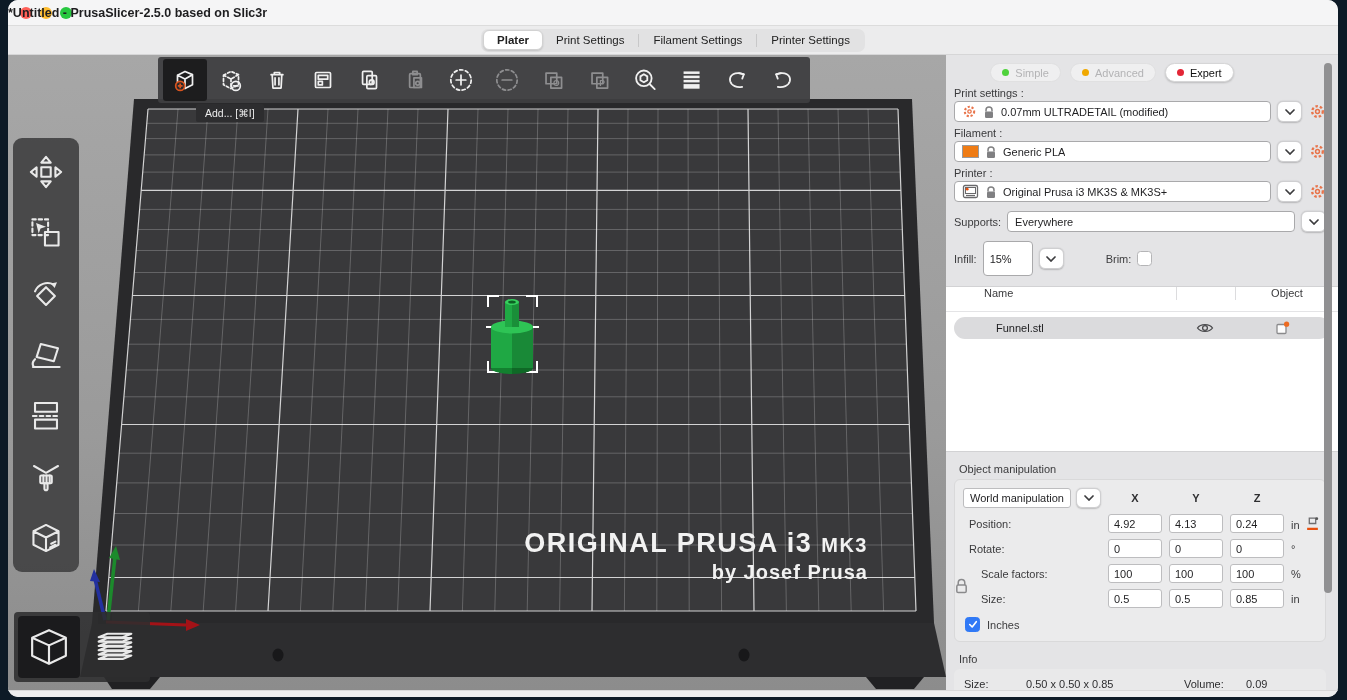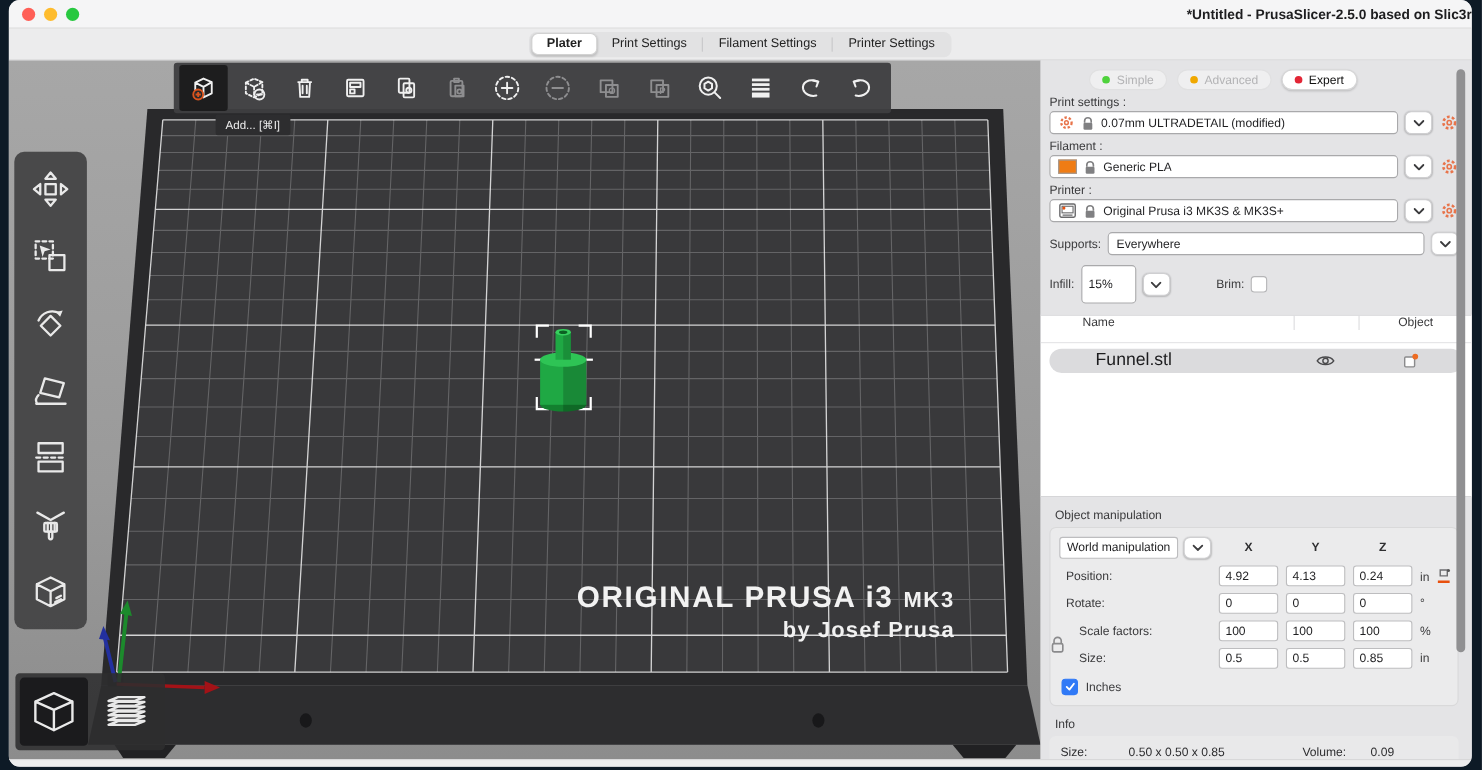--- a/index.html
+++ b/index.html
@@ -3,21 +3,21 @@
 <meta charset="utf-8">
 <style>
   *{box-sizing:border-box;margin:0;padding:0}
   html,body{width:1347px;height:700px;overflow:hidden;background:#0d1a26;font-family:"Liberation Sans",sans-serif}
   .window{position:absolute;left:8px;top:0;width:1330px;height:697px;border-radius:10px;overflow:hidden;background:#e4e4e6;display:flex;flex-direction:column}
   
   .titlebar{height:26px;background:#f5f5f6;border-bottom:1px solid #dcdcdc;display:flex;align-items:center;position:relative;flex:none}
   .traffic{display:flex;gap:8px;margin-left:12px}
   .tl{width:12px;height:12px;border-radius:50%}
   .tl.red{background:#ff5f57}.tl.yellow{background:#febc2e}.tl.green{background:#28c840}
-  .title{position:absolute;left:0;right:0;text-align:right;font-size:12.5px;font-weight:bold;color:#1d1d1f}
+  .title{position:absolute;left:0;right:0;text-align:left;font-size:12.5px;font-weight:bold;color:#1d1d1f}
   
   .tabrow{height:29px;background:#ececed;border-bottom:1px solid #d6d6d7;display:flex;align-items:center;justify-content:center;flex:none}
   .seg{display:flex;align-items:center;background:#e2e2e3;border-radius:7px;padding:1px 2px;height:23px}
   .seg-item{font-size:11.5px;color:#222;padding:3px 13px;border-radius:6px;white-space:nowrap;cursor:default}
   .seg-item.active{background:#fff;border:0.5px solid #d2d2d2;box-shadow:0 1px 2px rgba(0,0,0,.15);font-weight:bold}
   .seg-sep{width:1px;height:13px;background:#c8c8c9;margin:0 1px}
   
   .content{flex:1;display:flex;min-height:0}
   .viewport{position:relative;width:938px;flex:none;background:linear-gradient(180deg,#a7a7a7 0%,#9a9a9a 60%,#8c8c8c 100%);overflow:hidden}
   .viewport svg.scene{position:absolute;left:0;top:0}
@@ -53,21 +53,21 @@
   .cb{width:15px;height:15px;border-radius:3.5px;background:#fff;border:1px solid #b5b5b7}
   .cb.checked{background:#3079f6;border-color:#3079f6;display:flex;align-items:center;justify-content:center}
   
   .objlist{margin-top:10px;background:#fff;border-top:1px solid #d2d2d4;border-bottom:1px solid #d2d2d4;height:166px}
   .objhead{display:flex;height:25px;border-bottom:1px solid #e4e4e6;color:#3a3a3c}
   .objhead .h-name{flex:1;padding-left:38px}
   .objhead .h-sep{width:1px;height:13px;background:#dcdcde}
   .objhead .h-mid{width:58px}
   .objhead .h-edit{width:102px;text-align:center}
   .objrow{display:flex;align-items:center;height:22px;margin:5px 8px 0 8px;background:#dbdbdd;border-radius:11px;color:#1c1c1e}
-  .objrow .r-name{flex:1;padding-left:42px;font-size:16px}
+  .objrow .r-name{flex:1;padding-left:42px;font-size:11px}
   .objrow .r-mid{width:58px;display:flex;justify-content:center}
   .objrow .r-edit{width:96px;display:flex;justify-content:center}
   
   .sec-title{margin:11px 0 4px 13px;color:#3a3a3c}
   .manip{margin:0 12px 0 8px;background:#ebebec;border:1px solid #d9d9da;border-radius:6px;padding:8px 8px 9px 8px;position:relative}
   .mgrid{display:grid;grid-template-columns:138px 54px 54px 54px 1fr;column-gap:7px;row-gap:6px;align-items:center}
   .mhead{display:flex;align-items:center;gap:5px}
   .axis-h{text-align:center;font-weight:bold;color:#2e2e30}
   .mlabel{color:#3a3a3c;padding-left:6px}
   .mlabel.ind{padding-left:18px}

